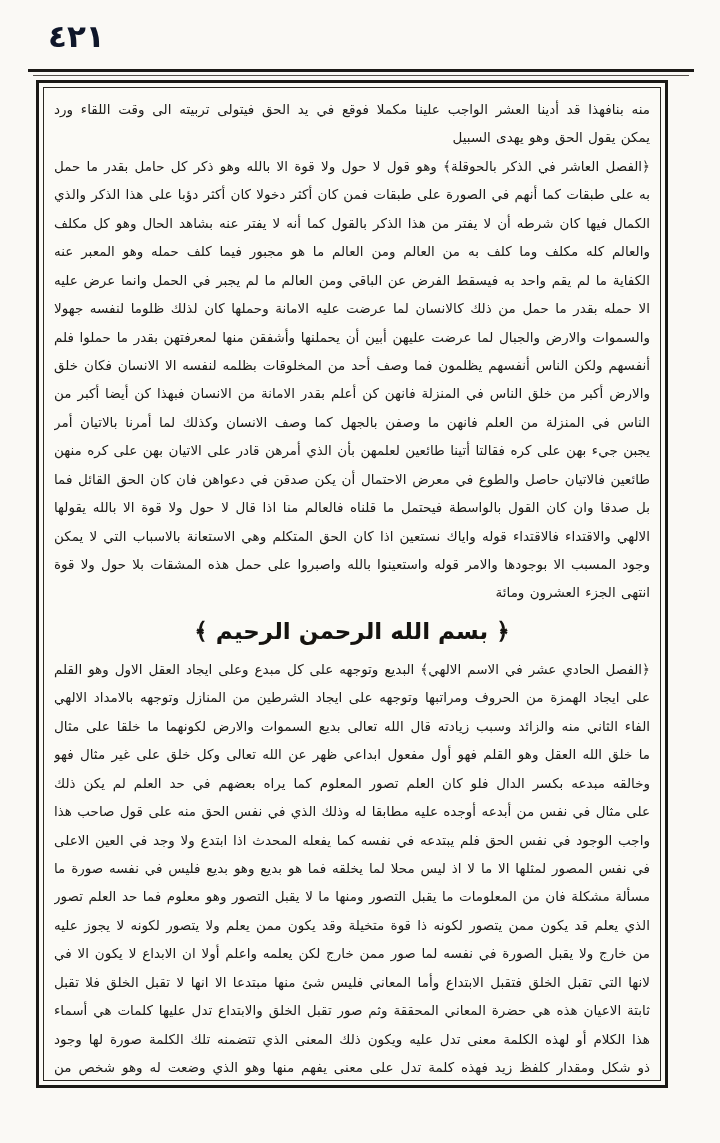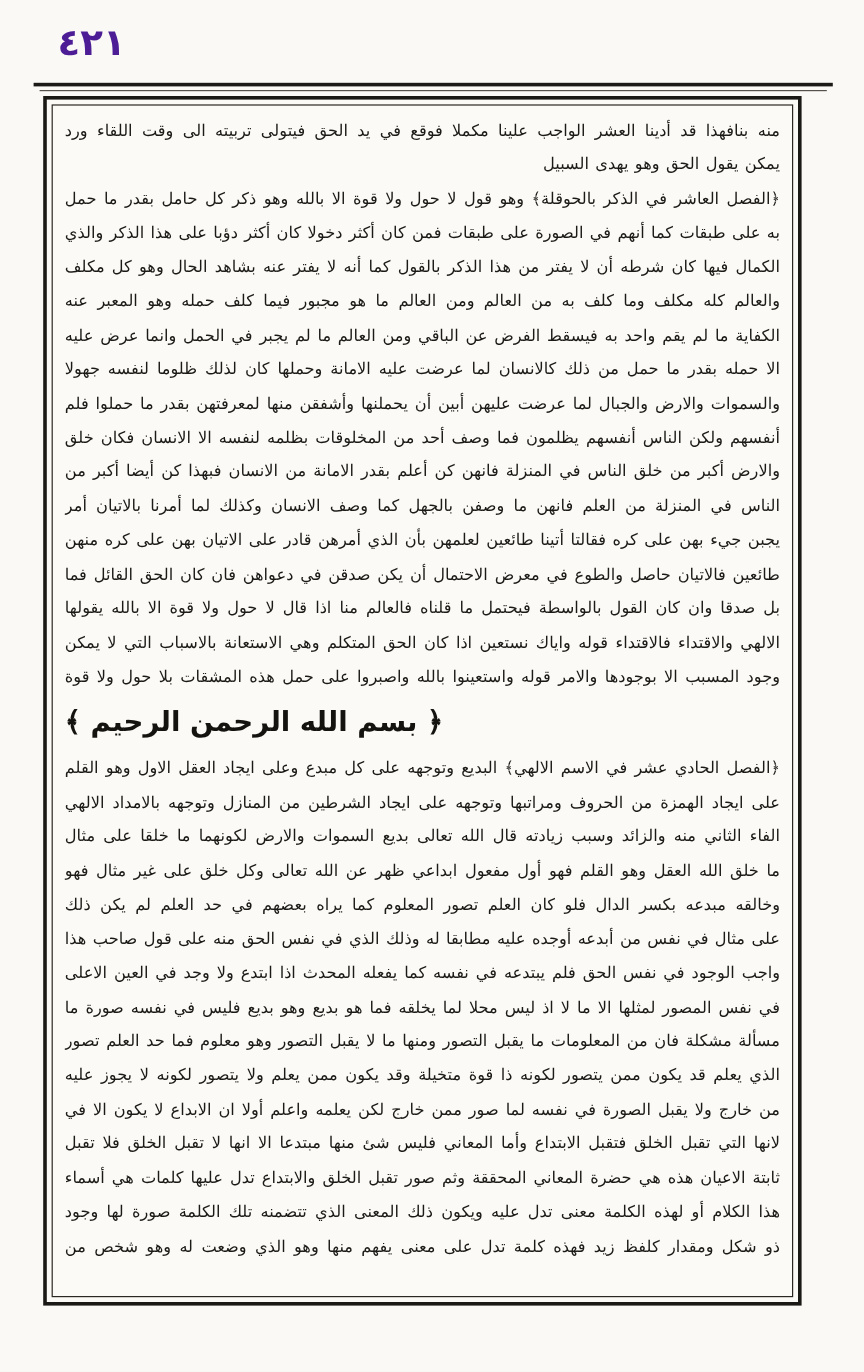--- a/index.html
+++ b/index.html
@@ -11,21 +11,21 @@
     -webkit-font-smoothing:antialiased;
   }
   .sheet{
     position:relative;width:720px;height:1143px;
     background:#faf9f5;
     overflow:hidden;
   }
   .page-num{
     position:absolute;top:18px;left:48px;
     font-size:31px;font-weight:bold;direction:rtl;
-    letter-spacing:1px;color:#4c1d95;
+    letter-spacing:1px;color:#0f172a;
   }
   .top-rule{
     position:absolute;top:69px;left:28px;width:666px;height:3px;
     background:#1c1a17;
   }
   .top-rule-thin{
     position:absolute;top:75px;left:33px;width:656px;height:1px;
     background:#55504a;
   }
   .frame{
@@ -50,21 +50,21 @@
     overflow:hidden;
     white-space:normal;
     word-spacing:1px;
     color:#1b1a17;
   }
   .tline.short{
     text-align-last:right;
   }
   .basmala{
     height:44px;line-height:44px;
-    text-align:left;
+    text-align:center;
     font-size:23px;font-weight:bold;
     color:#151310;
     margin-top:2px;margin-bottom:2px;
   }
   .section{display:block;}
 </style>
 </head>
 <body>
 
 <div class="sheet">
@@ -88,20 +88,21 @@
           <div class="tline">الا حمله بقدر ما حمل من ذلك كالانسان لما عرضت عليه الامانة وحملها كان لذلك ظلوما لنفسه جهولا بقدرها</div>
           <div class="tline">والسموات والارض والجبال لما عرضت عليهن أبين أن يحملنها وأشفقن منها لمعرفتهن بقدر ما حملوا فلم يظلموا</div>
           <div class="tline">أنفسهم ولكن الناس أنفسهم يظلمون فما وصف أحد من المخلوقات بظلمه لنفسه الا الانسان فكان خلق السموات</div>
           <div class="tline">والارض أكبر من خلق الناس في المنزلة فانهن كن أعلم بقدر الامانة من الانسان فبهذا كن أيضا أكبر من خلق</div>
           <div class="tline">الناس في المنزلة من العلم فانهن ما وصفن بالجهل كما وصف الانسان وكذلك لما أمرنا بالاتيان أمر وجوب فان لم</div>
           <div class="tline">يجبن جيء بهن على كره فقالتا أتينا طائعين لعلمهن بأن الذي أمرهن قادر على الاتيان بهن على كره منهن فقلن أتينا</div>
           <div class="tline">طائعين فالاتيان حاصل والطوع في معرض الاحتمال أن يكن صدقن في دعواهن فان كان الحق القائل فما كذبا</div>
           <div class="tline">بل صدقا وان كان القول بالواسطة فيحتمل ما قلناه فالعالم منا اذا قال لا حول ولا قوة الا بالله يقولها على امتثال الامر</div>
           <div class="tline">الالهي والاقتداء فالاقتداء قوله واياك نستعين اذا كان الحق المتكلم وهي الاستعانة بالاسباب التي لا يمكن رفعها ولا</div>
           <div class="tline">وجود المسبب الا بوجودها والامر قوله واستعينوا بالله واصبروا على حمل هذه المشقات بلا حول ولا قوة الا بالله</div>
+          <div class="tline short">انتهى الجزء العشرون ومائة</div>
         </div>
 
       <div class="basmala">﴿ بسم الله الرحمن الرحيم ﴾</div>
 
       <div class="section">
           <div class="tline">﴿الفصل الحادي عشر في الاسم الالهي﴾ البديع وتوجهه على كل مبدع وعلى ايجاد العقل الاول وهو القلم وتوجهه</div>
           <div class="tline">على ايجاد الهمزة من الحروف ومراتبها وتوجهه على ايجاد الشرطين من المنازل وتوجهه بالامداد الالهي النفسي بفتح</div>
           <div class="tline">الفاء الثاني منه والزائد وسبب زيادته قال الله تعالى بديع السموات والارض لكونهما ما خلقا على مثال متقدم وأول</div>
           <div class="tline">ما خلق الله العقل وهو القلم فهو أول مفعول ابداعي ظهر عن الله تعالى وكل خلق على غير مثال فهو مبدع بفتح الدال</div>
           <div class="tline">وخالقه مبدعه بكسر الدال فلو كان العلم تصور المعلوم كما يراه بعضهم في حد العلم لم يكن ذلك المخلوق مبدعا بفتح الدال لانه</div>

